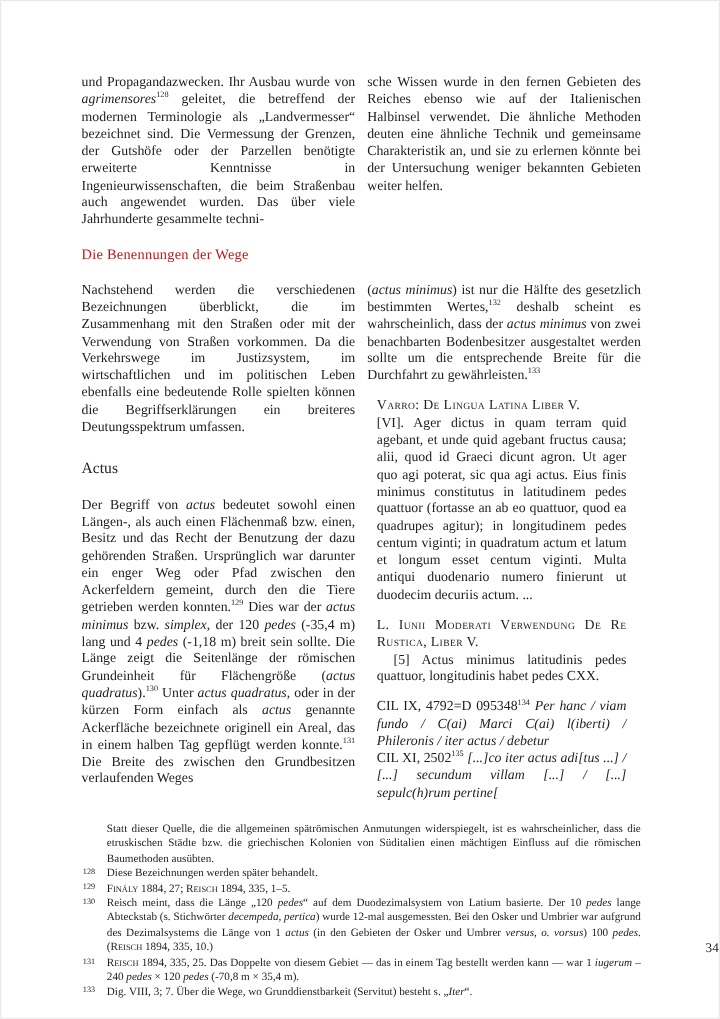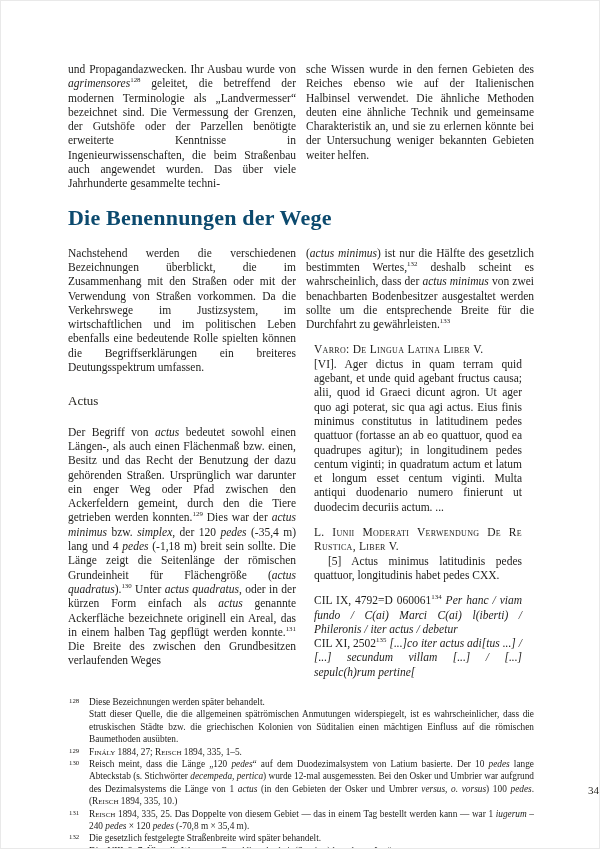--- a/index.html
+++ b/index.html
@@ -8,22 +8,22 @@
     overflow:hidden; box-sizing:border-box; border:1px solid #e9e9e9;
     font-family:"Liberation Serif","DejaVu Serif",serif;
     color:#1d1c1a;
   }
   .content { position:absolute; left:67px; top:61px; width:466px; }
   .cols { display:flex; gap:10px; }
   .col { flex:1; min-width:0; }
   p { margin:0; }
   .body-text { font-size:11.5px; line-height:14.3px; text-align:justify; }
   .section-title {
-    font-size:22px; font-weight:700; margin:14px 0 15px 0;
-    letter-spacing:0.2px; color:#0c4a6e;
+    font-size:12px; font-weight:400; margin:14px 0 15px 0;
+    letter-spacing:0.2px; color:#b91c1c;
   }
   .subsection-title { font-size:13px; font-weight:400; margin:20px 0 16px 0; color:#26241f; }
   .quote-block { margin:11px 12px 0 8px; }
   .sc-heading { font-variant:small-caps; letter-spacing:0.3px; }
   .latin { }
   .indent { text-indent:14px; }
   .run-i { font-style:italic; }
   .run-sc { font-variant:small-caps; }
   .run-sup { font-size:0.6em; vertical-align:super; line-height:0; }
   .footnotes { margin-top:17px; font-size:9.3px; line-height:12.4px; }
@@ -57,52 +57,48 @@
         <p><span class="run-n">(</span><span class="run-i">actus minimus</span><span class="run-n">) ist nur die Hälfte des gesetzlich bestimmten Wertes,</span><span class="run-sup">132</span><span class="run-n"> deshalb scheint es wahrscheinlich, dass der </span><span class="run-i">actus minimus</span><span class="run-n"> von zwei benachbarten Bodenbesitzer ausgestaltet werden sollte um die entsprechende Breite für die Durchfahrt zu gewährleisten.</span><span class="run-sup">133</span></p>
         <div class="quote-block">
           <p class="sc-heading">Varro: De Lingua Latina Liber V.</p>
           <p class="latin">[VI]. Ager dictus in quam terram quid agebant, et unde quid agebant fructus causa; alii, quod id Graeci dicunt agron. Ut ager quo agi poterat, sic qua agi actus. Eius finis minimus constitutus in latitudinem pedes quattuor (fortasse an ab eo quattuor, quod ea quadrupes agitur); in longitudinem pedes centum viginti; in quadratum actum et latum et longum esset centum viginti. Multa antiqui duodenario numero finierunt ut duodecim decuriis actum. ...</p>
         </div>
         <div class="quote-block">
           <p class="sc-heading">L. Iunii Moderati Verwendung De Re Rustica, Liber V.</p>
           <p class="latin indent">[5] Actus minimus latitudinis pedes quattuor, longitudinis habet pedes CXX.</p>
         </div>
         <div class="quote-block">
-          <p><span class="run-n">CIL IX, 4792=D 060061</span><span class="run-sup">134</span><span class="run-n"> </span><span class="run-i">Per hanc / viam fundo / C(ai) Marci C(ai) l(iberti) / Phileronis / iter actus / debetur</span></p>
+          <p><span class="run-n">CIL IX, 4792=D 095348</span><span class="run-sup">134</span><span class="run-n"> </span><span class="run-i">Per hanc / viam fundo / C(ai) Marci C(ai) l(iberti) / Phileronis / iter actus / debetur</span></p>
           <p><span class="run-n">CIL XI, 2502</span><span class="run-sup">135</span><span class="run-n"> </span><span class="run-i">[...]co iter actus adi[tus ...] / [...] secundum villam [...] / [...] sepulc(h)rum pertine[</span></p>
         </div>
       </div>
     </div>
 
     <div class="footnotes">
       <div class="footnote">
+        <span class="fn-num"></span>
+        <span><span class="run-n">Statt dieser Quelle, die die allgemeinen spätrömischen Anmutungen widerspiegelt, ist es wahrscheinlicher, dass die etruskischen Städte bzw. die griechischen Kolonien von Süditalien einen mächtigen Einfluss auf die römischen Baumethoden ausübten.</span></span>
+      </div>
+      <div class="footnote">
         <span class="fn-num">128</span>
         <span><span class="run-n">Diese Bezeichnungen werden später behandelt.</span></span>
-      </div>
-      <div class="footnote">
-        <span class="fn-num"></span>
-        <span><span class="run-n">Statt dieser Quelle, die die allgemeinen spätrömischen Anmutungen widerspiegelt, ist es wahrscheinlicher, dass die etruskischen Städte bzw. die griechischen Kolonien von Süditalien einen mächtigen Einfluss auf die römischen Baumethoden ausübten.</span></span>
       </div>
       <div class="footnote">
         <span class="fn-num">129</span>
         <span><span class="run-sc">Finály</span><span class="run-n"> 1884, 27; </span><span class="run-sc">Reisch</span><span class="run-n"> 1894, 335, 1–5.</span></span>
       </div>
       <div class="footnote">
         <span class="fn-num">130</span>
         <span><span class="run-n">Reisch meint, dass die Länge „120 </span><span class="run-i">pedes</span><span class="run-n">“ auf dem Duodezimalsystem von Latium basierte. Der 10 </span><span class="run-i">pedes</span><span class="run-n"> lange Abteckstab (s. Stichwörter </span><span class="run-i">decempeda, pertica</span><span class="run-n">) wurde 12-mal ausgemessten. Bei den Osker und Umbrier war aufgrund des Dezimalsystems die Länge von 1 </span><span class="run-i">actus</span><span class="run-n"> (in den Gebieten der Osker und Umbrer </span><span class="run-i">versus, o. vorsus</span><span class="run-n">) 100 </span><span class="run-i">pedes</span><span class="run-n">. (</span><span class="run-sc">Reisch</span><span class="run-n"> 1894, 335, 10.)</span></span>
       </div>
       <div class="footnote">
         <span class="fn-num">131</span>
         <span><span class="run-sc">Reisch</span><span class="run-n"> 1894, 335, 25. Das Doppelte von diesem Gebiet — das in einem Tag bestellt werden kann — war 1 </span><span class="run-i">iugerum</span><span class="run-n"> – 240 </span><span class="run-i">pedes</span><span class="run-n"> × 120 </span><span class="run-i">pedes</span><span class="run-n"> (-70,8 m × 35,4 m).</span></span>
       </div>
       <div class="footnote">
-        <span class="fn-num">132</span>
-        <span><span class="run-n">Die gesetzlich festgelegte Straßenbreite wird später behandelt.</span></span>
-      </div>
-      <div class="footnote">
         <span class="fn-num">133</span>
         <span><span class="run-n">Dig. VIII, 3; 7. Über die Wege, wo Grunddienstbarkeit (Servitut) besteht s. „</span><span class="run-i">Iter</span><span class="run-n">“.</span></span>
       </div>
 
     </div>
   </div>
 
   <div class="page-number">34</div>
 </div>
 

